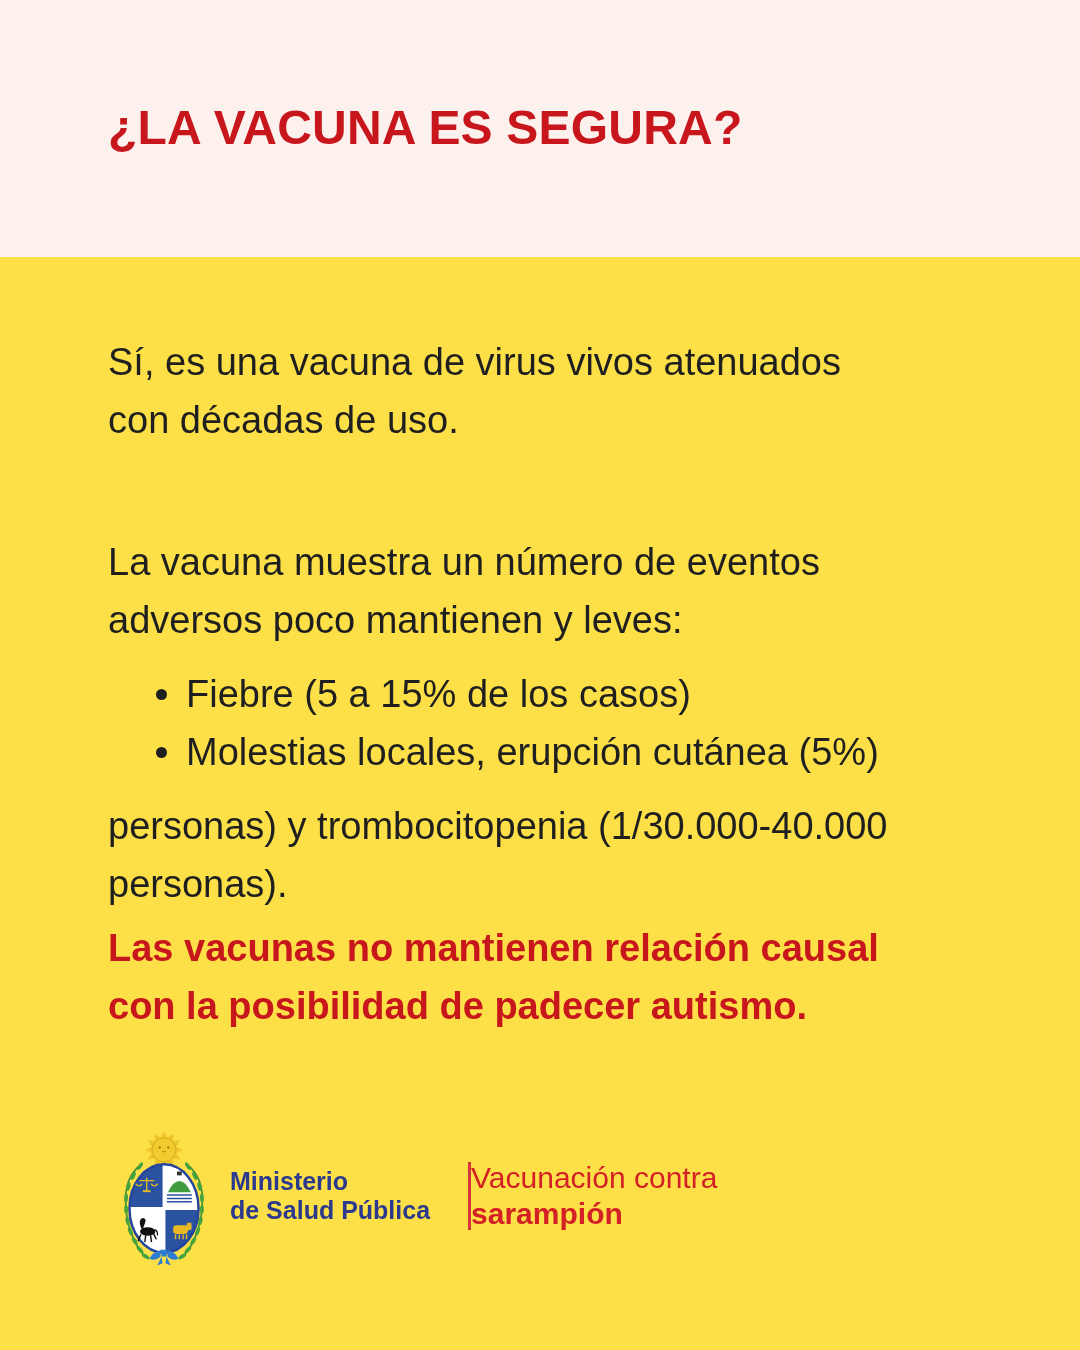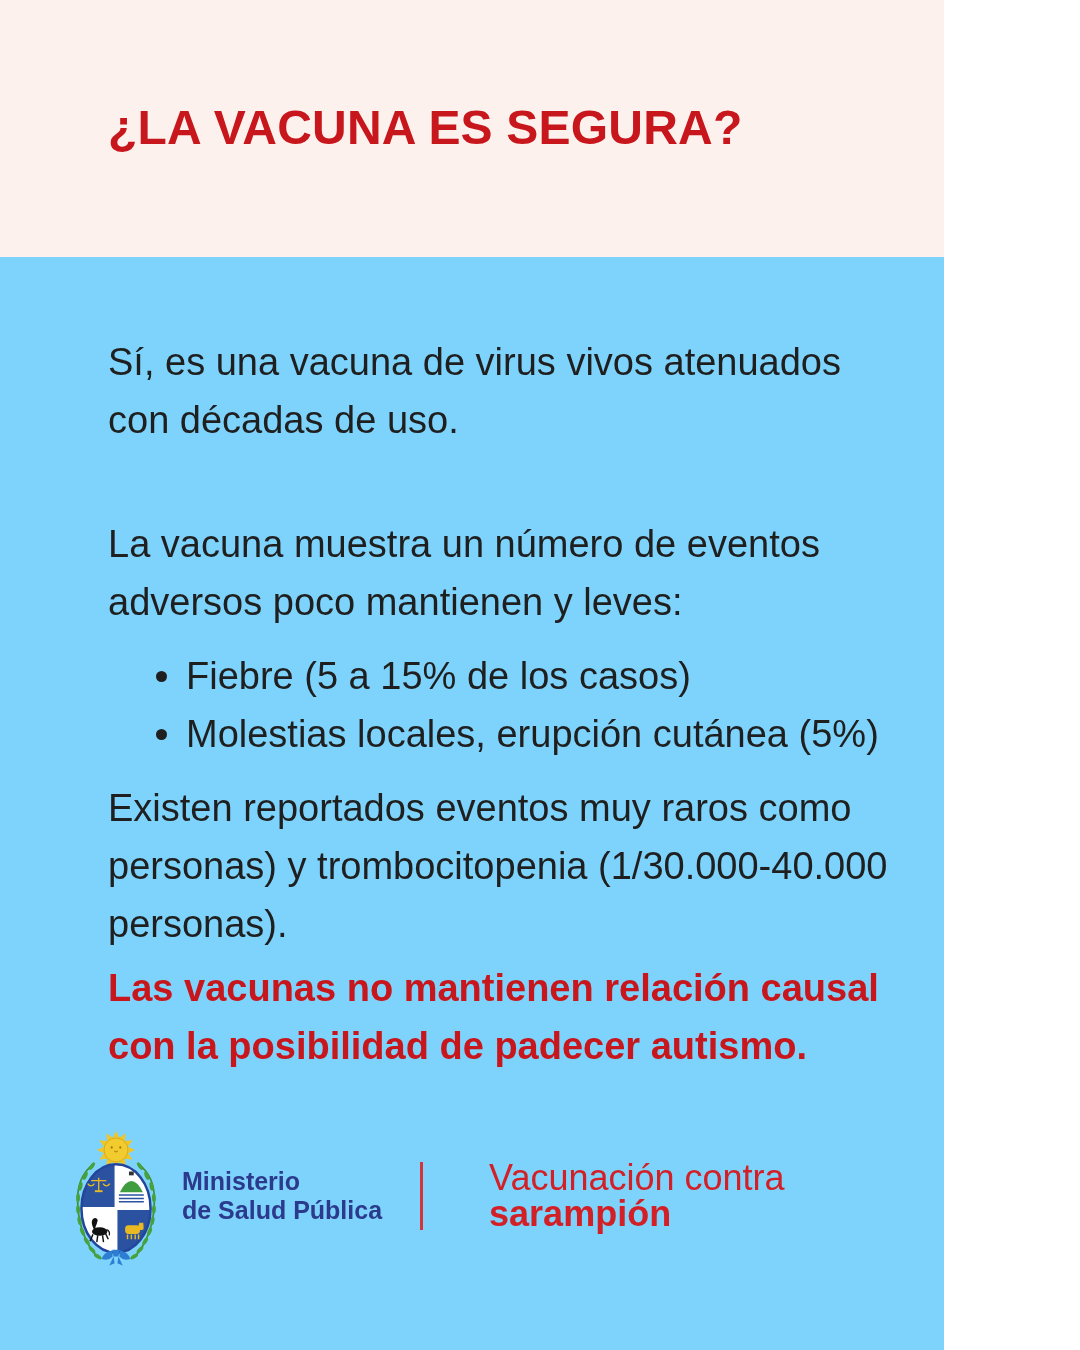--- a/index.html
+++ b/index.html
@@ -2,23 +2,23 @@
 <html><head>
 <meta charset="utf-8">
 <style>
   html, body { margin: 0; padding: 0; }
   body {
     font-family: "Liberation Sans", sans-serif;
     background: #ffffff;
   }
   .page {
     position: relative;
-    width: 944px;
+    width: 1080px;
     height: 1350px;
-    background: #7dd3fc;
+    background: #fde047;
     overflow: hidden;
   }
   
   .band {
     width: 100%;
     height: 257px;
     background: #fdf1ee;
     box-sizing: border-box;
     padding: 100px 0 0 108px;
   }
@@ -34,62 +34,61 @@
     box-sizing: border-box;
     padding: 0 90px 0 108px;
     color: #1f1f1f;
   }
   .tline {
     white-space: nowrap;
     font-size: 38px;
     line-height: 58px;
   }
   .intro { margin-top: 76px; font-weight: normal; }
-  .lead  { margin-top: 66px; }
+  .lead  { margin-top: 84px; }
   ul.bullets { margin: 16px; padding: 0; list-style: none; }
   ul.bullets li { position: relative; padding-left: 62px; }
   ul.bullets li .dot {
     position: absolute;
     left: 32px;
     top: 24px;
     width: 11px;
     height: 11px;
     border-radius: 50%;
     background: #1f1f1f;
   }
   .highlight { margin-top: 6px; font-weight: bold; color: #c8171c; }
   
   .footer {
     position: absolute;
     top: 1124px;
     left: 0;
     right: 0;
     display: flex;
     align-items: center;
-    padding-left: 68px;
+    padding-left: 116px;
   }
   .logo { width: 96px; height: 144px; flex: 0 0 auto; }
   .ministry {
     margin-left: 18px;
     color: #2b3a8c;
     font-weight: bold;
     font-size: 25px;
     line-height: 29px;
   }
   .fdivider {
     width: 3px;
     height: 68px;
     background: #d5343a;
     margin-left: 38px;
     flex: 0 0 auto;
   }
   .campaign {
-    margin-left: 66px;
     color: #d32026;
-    font-size: 36px;
+    font-size: 30px;
     line-height: 36px;
   }
   .campaign .bold { font-weight: bold; }
 </style>
 </head>
 <body>
 
 <div class="page">
 
   <div class="band">
@@ -113,21 +112,20 @@
         <span class="dot"></span>
         <span>Fiebre (5 a 15% de los casos)</span>
       </li>
       <li class="tline">
         <span class="dot"></span>
         <span>Molestias locales, erupción cutánea (5%)</span>
       </li>
     </ul>
 
     <div class="rare">
-      <div class="tline">Existen reportados eventos muy raros como</div>
       <div class="tline">personas) y trombocitopenia (1/30.000-40.000</div>
       <div class="tline">personas).</div>
     </div>
 
     <div class="highlight">
       <div class="tline">Las vacunas no mantienen relación causal</div>
       <div class="tline">con la posibilidad de padecer autismo.</div>
     </div>
 
   </div>

